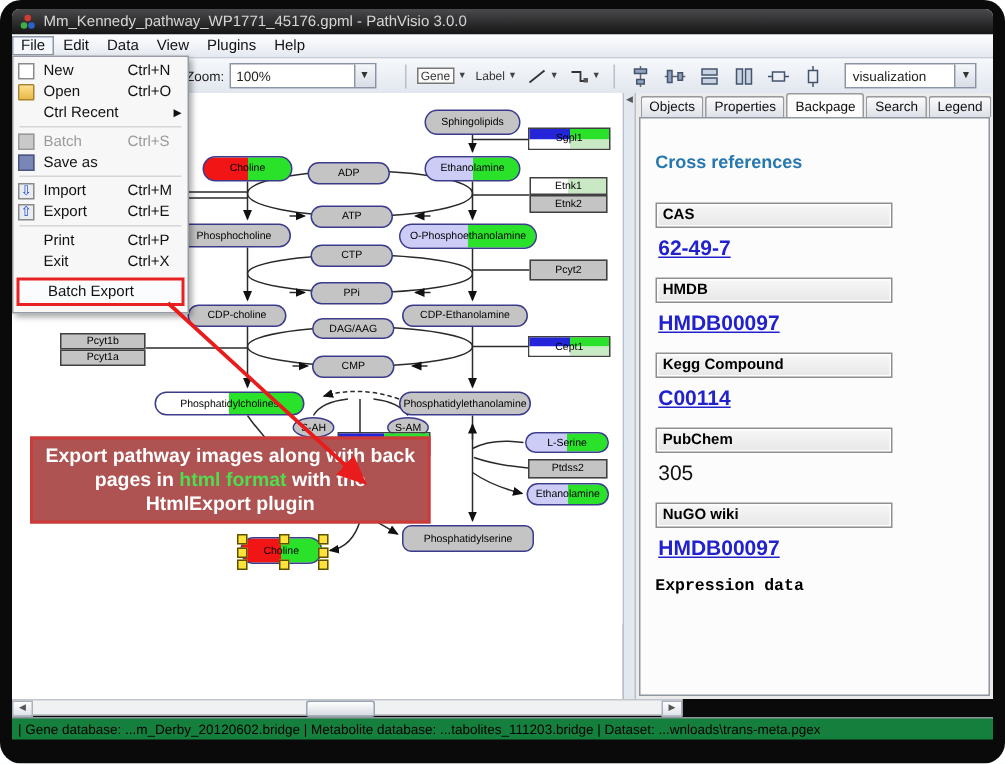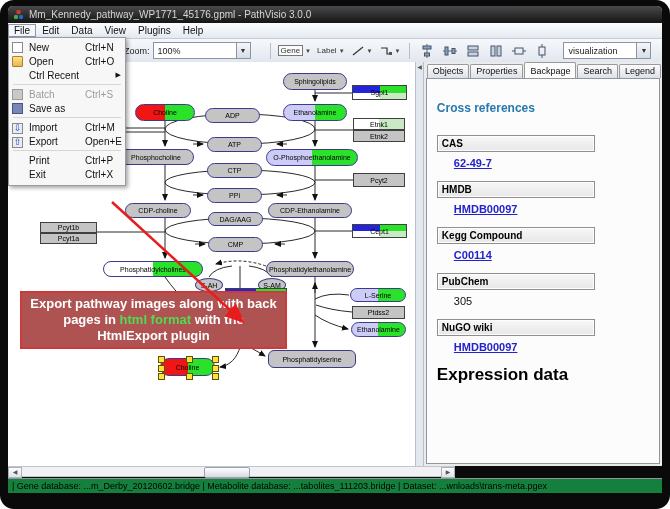--- a/index.html
+++ b/index.html
@@ -85,24 +85,24 @@
   #tabsrow{display:flex;align-items:flex-end;height:16px;padding-left:3px;}
   .tab{font-size:9px;padding:1px 5px 2px 5px;background:linear-gradient(#fbfbfc,#dde1e8);border:1px solid #9a9a9a;
        border-bottom:none;border-radius:2px 2px 0 0;margin-right:1px;color:#111;}
   .tab.active{background:#fcfcfc;padding-top:3px;font-weight:normal;}
   #panelbody{position:absolute;left:2px;right:2px;top:16px;bottom:2px;background:#fcfcfc;border:1px solid #8f969f;
              overflow:hidden;padding:8px 0 0 10px;box-sizing:border-box;}
   #xref-heading{color:#2878b0;font-weight:bold;font-size:12px;margin:14px 0 20px 0;}
   .xref-section{margin-bottom:9px;}
   .xref-head{width:148px;border:1px solid #8f8f8f;background:linear-gradient(#f7f7f7,#e7e7e7);
              font-weight:bold;font-size:10px;color:#000;padding:2px 4px;box-shadow:inset 0 0 0 1px #fdfdfd;}
-  .xref-val{display:inline-block;margin:5px 0 3px 17px;font-size:11px;font-weight:bold;}
+  .xref-val{display:inline-block;margin:5px 0 3px 2px;font-size:14px;font-weight:bold;}
   .xref-val.link{color:#2222cc;text-decoration:underline;}
   .xref-val.plain{color:#111;text-decoration:none;font-weight:normal;}
-  #panel-footer{font-weight:bold;font-size:17px;color:#000;margin-top:4px;}
+  #panel-footer{font-weight:bold;font-size:11px;color:#000;margin-top:4px;font-family:Liberation Mono, monospace;}
 
   
   #hscroll{position:absolute;left:0;top:460px;width:447px;height:11px;background:#f0f1f3;border-top:1px solid #c2c6cc;
            border-bottom:1px solid #c2c6cc;box-sizing:border-box;}
   .sb-arrow{position:absolute;top:0;width:12px;height:9px;background:linear-gradient(#fdfdfd,#dfe3e9);
             border:1px solid #aab2bd;font-size:6px;color:#555;text-align:center;line-height:9px;}
   #sb-left{left:0;}
   #sb-right{right:0;}
   #sb-thumb{position:absolute;left:196px;top:0;width:44px;height:9px;background:linear-gradient(#fefefe,#d6dbe2);
             border:1px solid #98a2b0;border-radius:2px;}
@@ -422,32 +422,37 @@
         </div>
         <div class="fm-sep"></div>
         <div class="fm-item">
           <span class="mic"><span class="mi mi-import">⇩</span></span>
           <span class="mlabel">Import</span>
           <span class="mshort">Ctrl+M</span>
         </div>
         <div class="fm-item">
           <span class="mic"><span class="mi mi-export">⇧</span></span>
           <span class="mlabel">Export</span>
-          <span class="mshort">Open+E</span>
+          <span class="mshort">Ctrl+E</span>
         </div>
         <div class="fm-sep"></div>
         <div class="fm-item">
           <span class="mic"></span>
           <span class="mlabel">Print</span>
           <span class="mshort">Ctrl+P</span>
         </div>
         <div class="fm-item">
           <span class="mic"></span>
           <span class="mlabel">Exit</span>
           <span class="mshort">Ctrl+X</span>
+        </div>
+        <div class="fm-item fm-highlight">
+          <span class="mic"></span>
+          <span class="mlabel">Batch Export</span>
+          <span class="mshort"></span>
         </div>
       </div>
 
     <svg id="redoverlay" width="654" height="487">
       <defs>
         <marker id="ra" markerWidth="9" markerHeight="9" refX="6" refY="3.5" orient="auto">
           <path d="M0,0 L8,3.5 L0,7 Z" fill="#e81c1c"></path>
         </marker>
       </defs>
       <line x1="104" y1="196" x2="233" y2="314" stroke="#e81c1c" stroke-width="2.5" marker-end="url(#ra)"></line>

